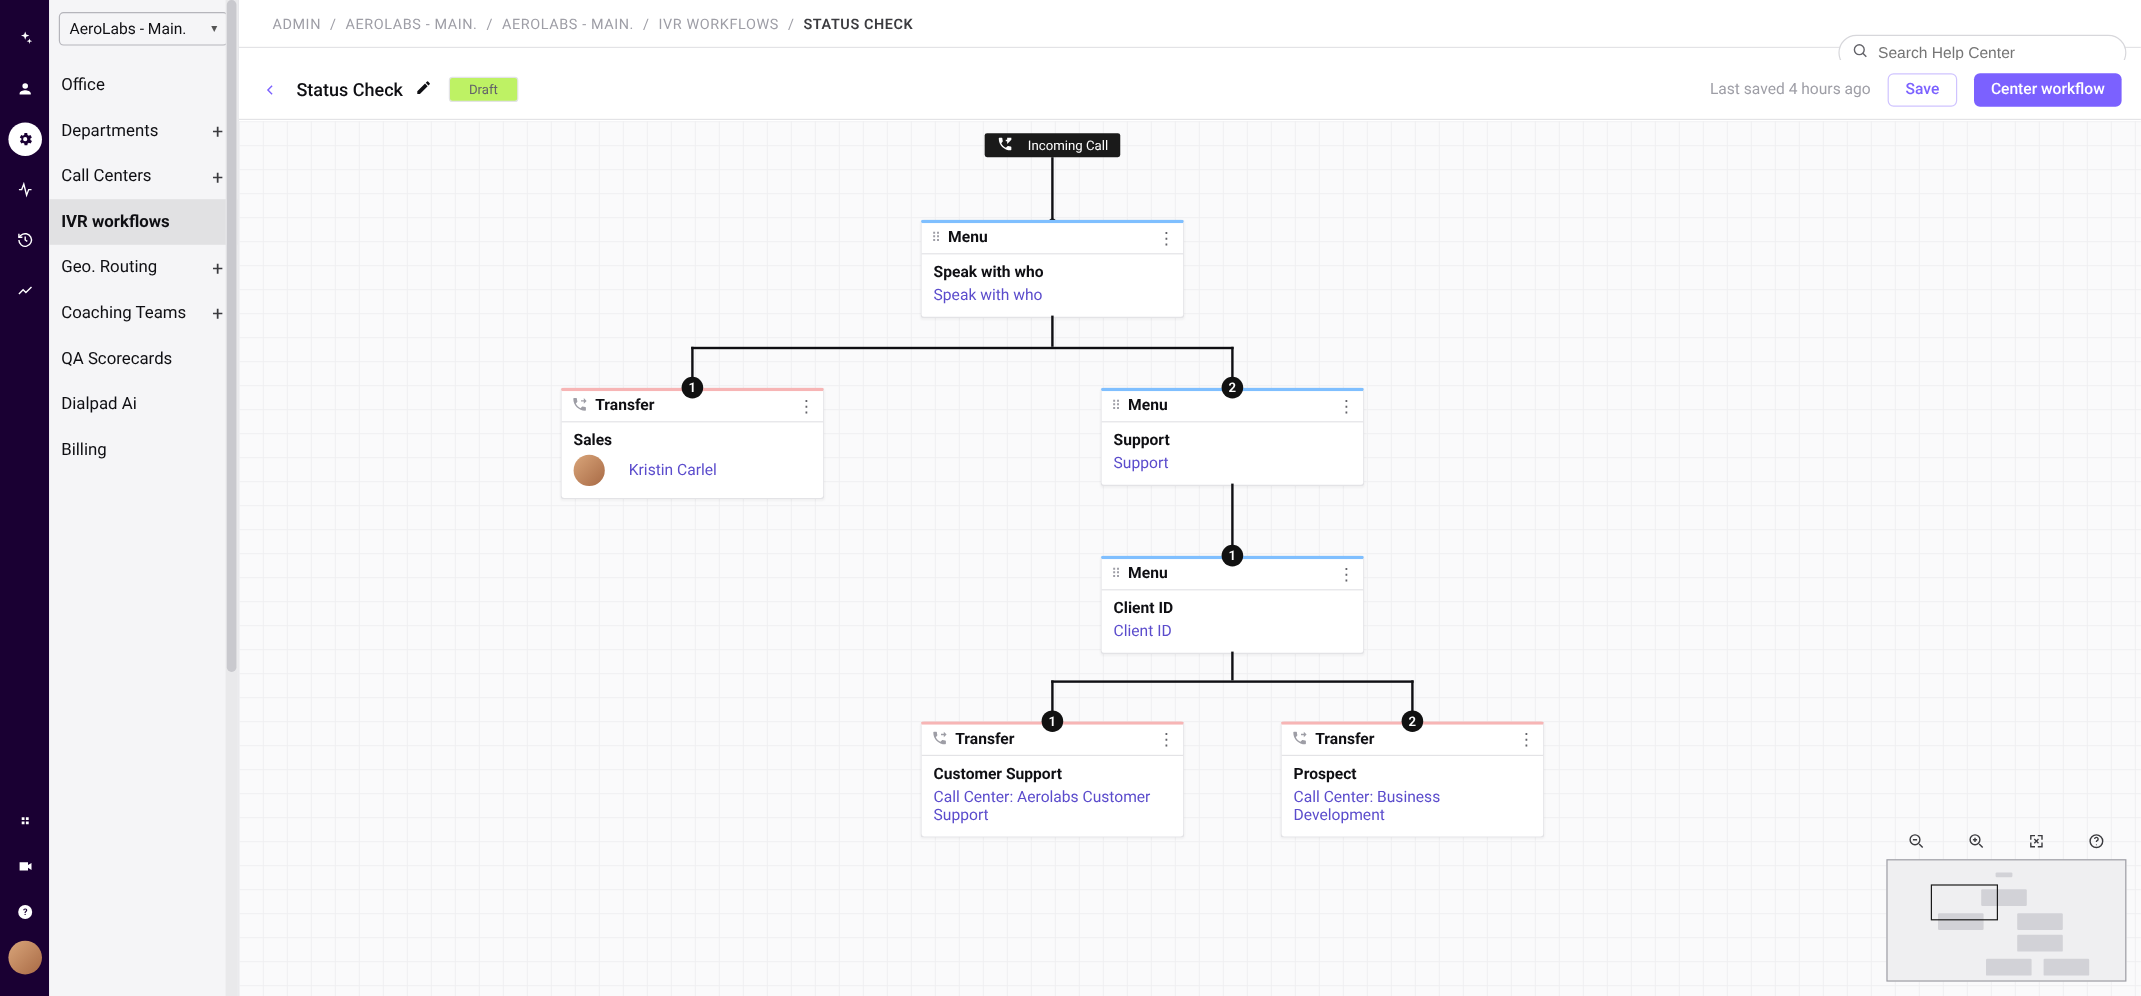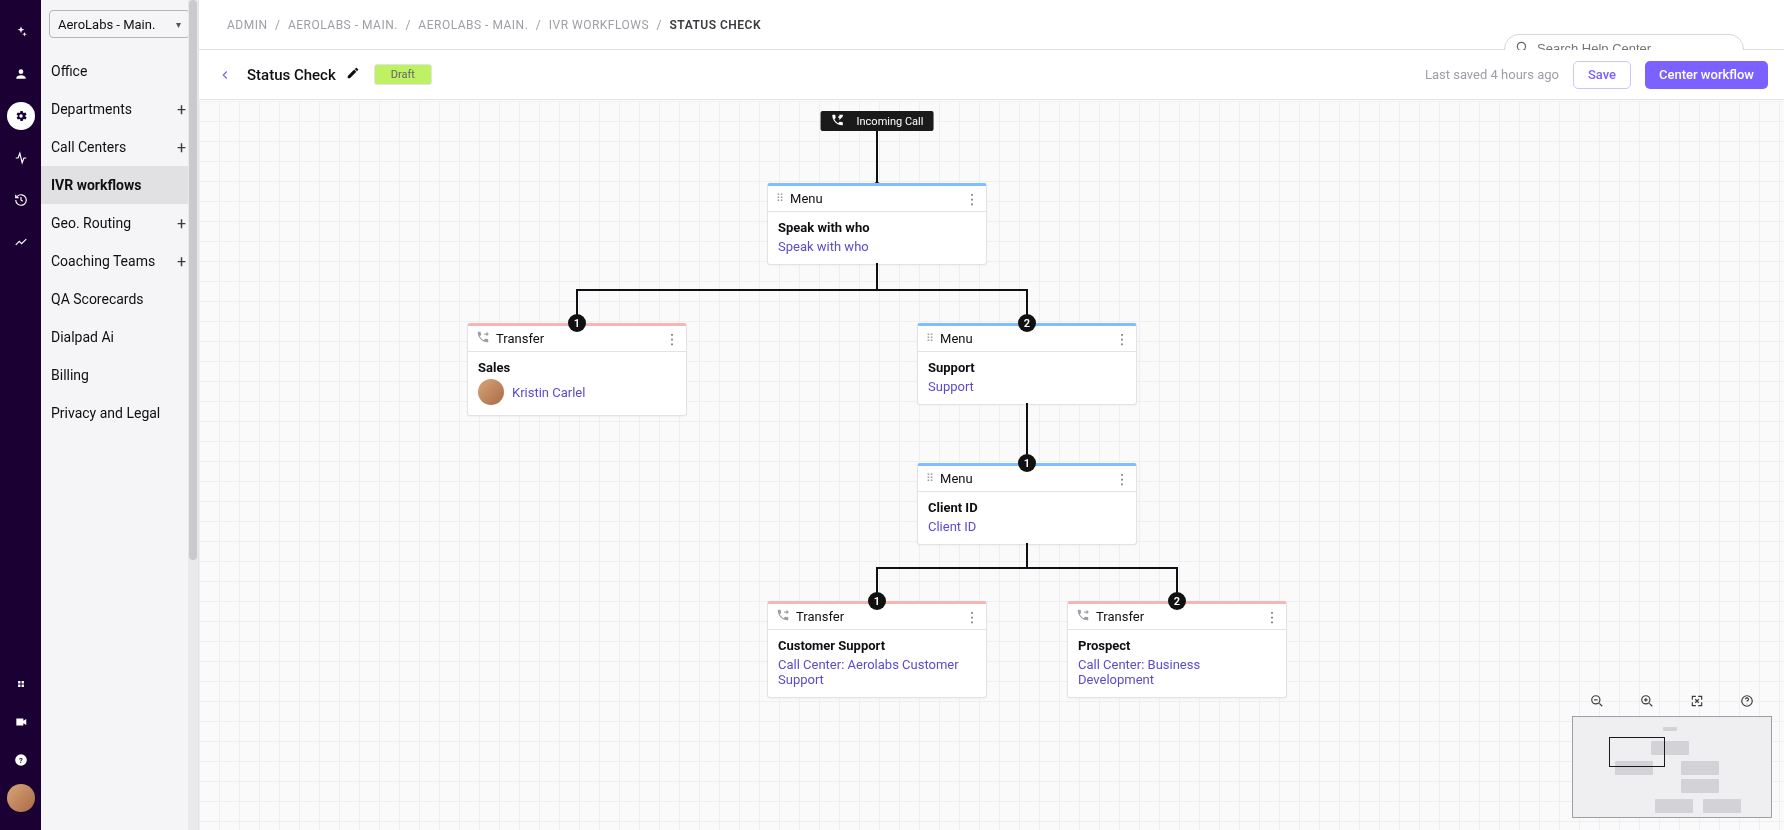--- a/index.html
+++ b/index.html
@@ -118,25 +118,25 @@
     font-size: 16px;
     color: #3b3b3f;
     font-weight: 400;
   }
 
   
   .topbar {
     position: absolute;
     left: 199px; top: 0;
     right: 0;
-    height: 50px;
+    height: 40px;
     border-bottom: 1px solid #e3e3e6;
     display: flex;
     align-items: center;
-    padding: 0 40px 0 28px;
+    padding: 0 12px 0 28px;
     justify-content: flex-end;
   }
   .breadcrumb {
     font-size: 12px;
     letter-spacing: 0.5px;
     color: #9e9ea6;
     text-transform: uppercase;
   }
   .breadcrumb .sep { margin: 0 4px; }
   .breadcrumb .current { color: #3b3b3f; font-weight: 600; }
@@ -281,26 +281,26 @@
   .node .nhead {
     height: 26px;
     display: flex;
     align-items: center;
     padding: 0 8px;
     border-bottom: 1px solid #e3e3e6;
   }
   .node.menu { border-top: 3px solid #7fbfff; }
   .node.transfer { border-top: 3px solid #f7b5b5; }
   .node .drag { font-size: 11px; color: #9e9ea6; margin-right: 6px; cursor: grab;}
-  .node .ntype { font-weight: 400; font-size: 13px; }
+  .node .ntype { font-weight: 700; font-size: 13px; }
   .node .dots { margin-left: auto; font-size: 14px; color: #636369; cursor: pointer; letter-spacing: -1px;}
   .node .nbody { padding: 8px 10px 10px 10px; }
   .node .ntitle { font-weight: 700; font-size: 13px; margin-bottom: 4px; }
   .node .nsub { font-size: 13px; color: #5b4ccc; }
-  .node .personrow { display: flex; align-items: center; gap: 8px; }
+  .node .personrow { display: flex; align-items: center; gap: 20px; }
   .node .mini-avatar {
     width: 26px; height: 26px; border-radius: 50%;
     background: linear-gradient(135deg,#d9a57a,#a86a45);
   }
 
   .numbadge {
     position: absolute;
     width: 18px; height: 18px;
     background: #111;
     color: #fff;
@@ -444,23 +444,20 @@
     <span class="plus">+</span>
   </div>
   <div class="nav-item">
     <span>QA Scorecards</span>
   </div>
   <div class="nav-item">
     <span>Dialpad Ai</span>
   </div>
   <div class="nav-item">
     <span>Billing</span>
-  </div>
-  <div class="nav-item">
-    <span>Privacy and Legal</span>
   </div>
 
   <div class="sidebar-scroll">
     <div class="sidebar-scroll-thumb"></div>
   </div>
 </div>
 
 <div class="topbar">
   <div class="breadcrumb">
     <span>ADMIN</span>

